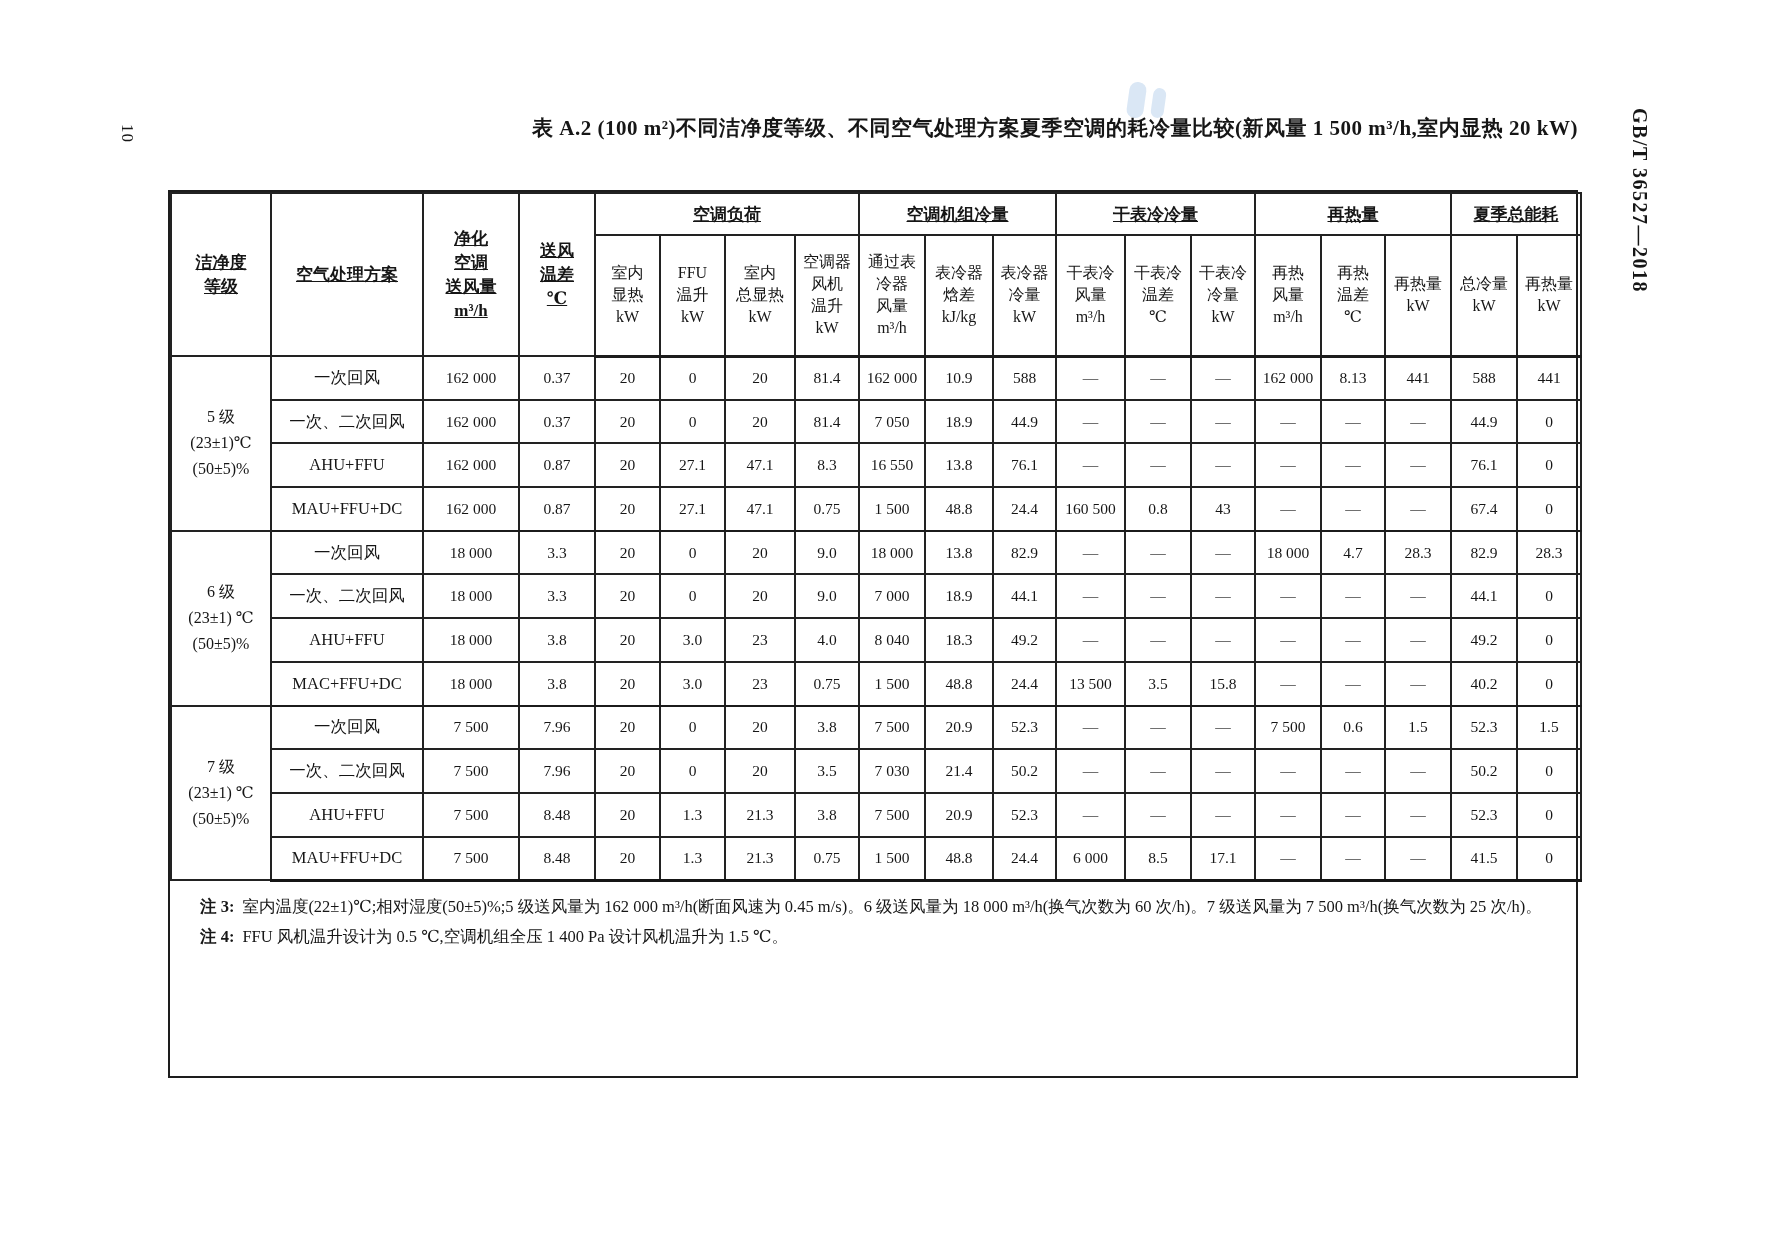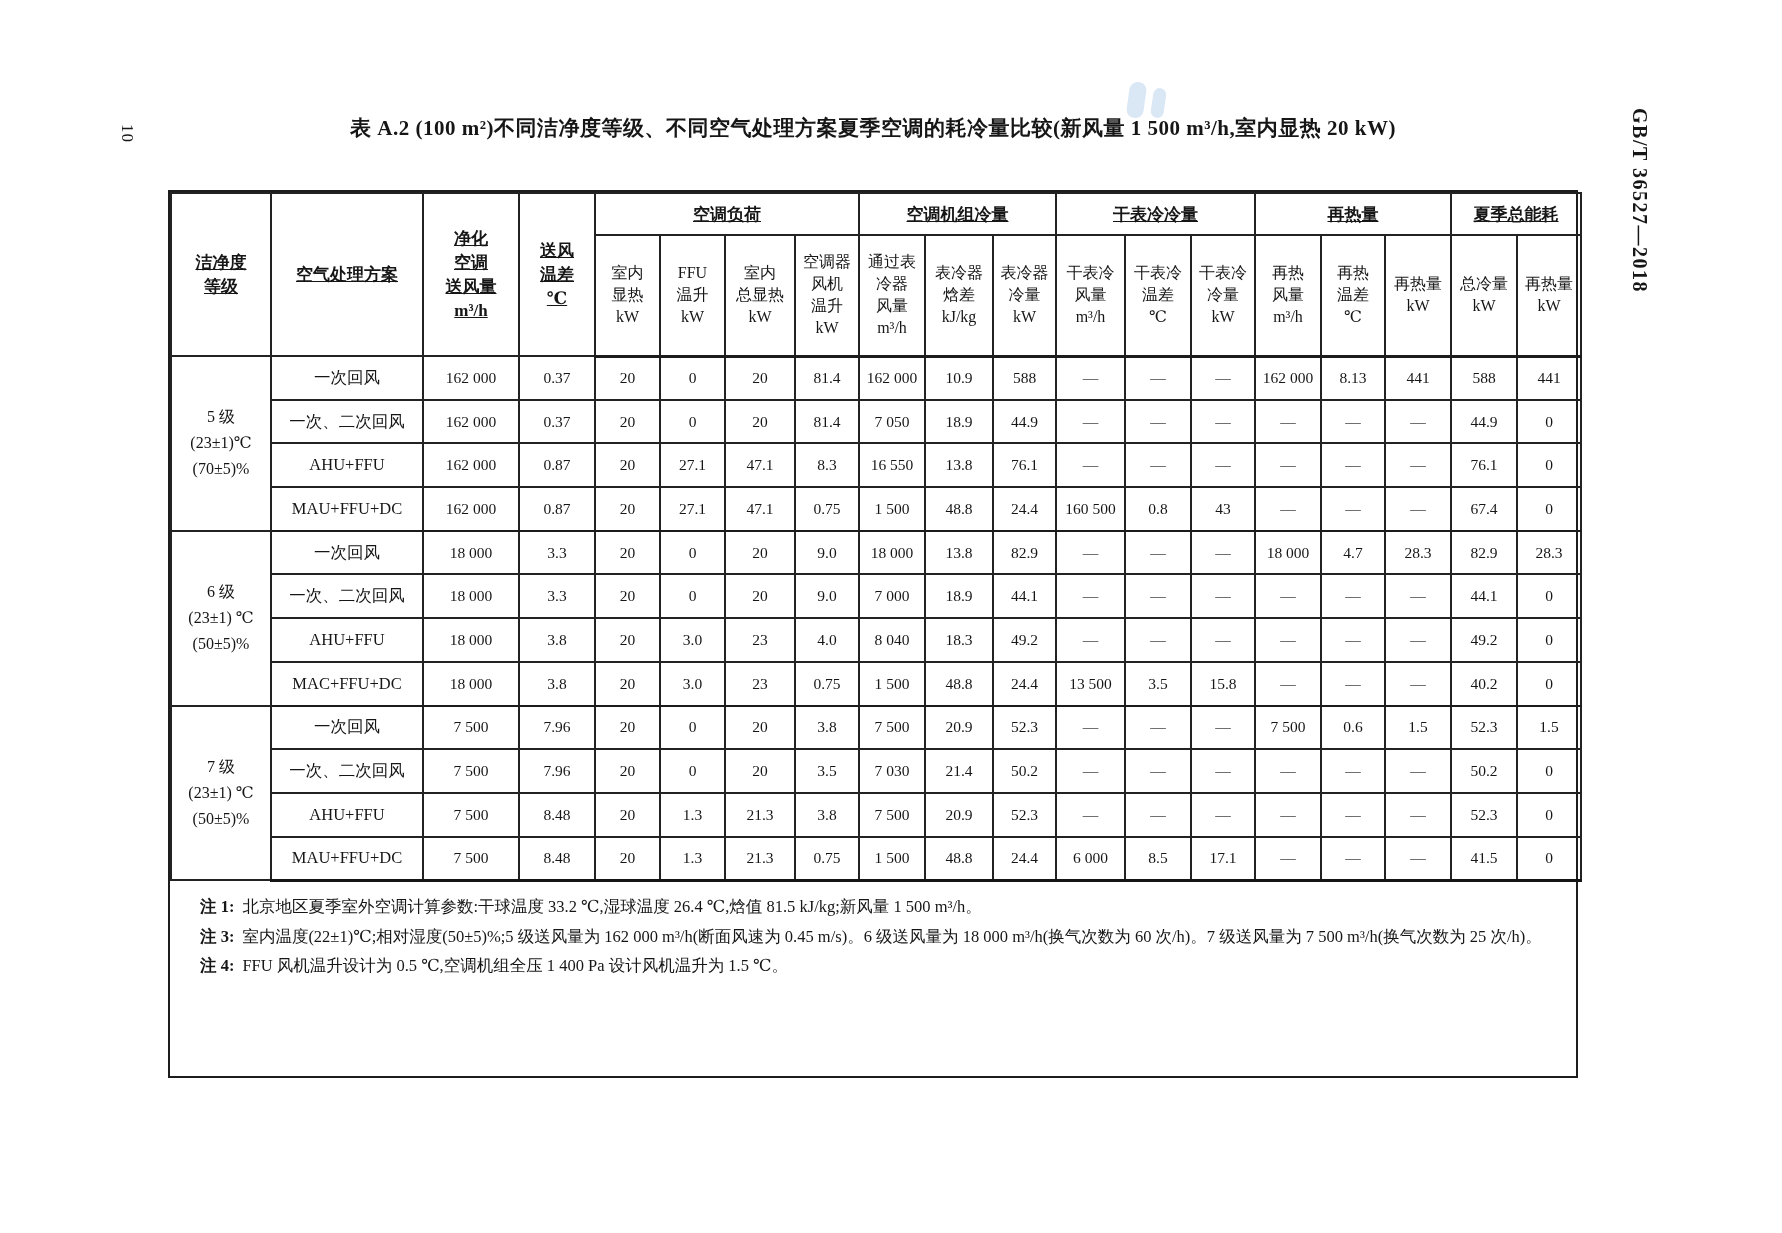--- a/index.html
+++ b/index.html
@@ -20,21 +20,21 @@
     transform:rotate(90deg);transform-origin:left top;
     letter-spacing:1.5px;
   }
   .watermark{
     position:absolute;background:rgba(168,198,231,0.42);border-radius:8px;
   }
   .wm1{left:1128px;top:82px;width:17px;height:36px;transform:rotate(8deg);}
   .wm2{left:1152px;top:88px;width:13px;height:30px;transform:rotate(8deg);}
   .doc-title{
     position:absolute;left:168px;top:114px;width:1410px;
-    text-align:center;font-size:21px;font-weight:bold;letter-spacing:0.5px;
+    text-align:right;font-size:21px;font-weight:bold;letter-spacing:0.5px;
   }
   .frame{
     position:absolute;left:168px;top:190px;width:1410px;height:888px;
     border:2.5px solid #1d1d1d;box-sizing:border-box;
   }
   table.grid{
     border-collapse:collapse;table-layout:fixed;width:1405px;
   }
   table.grid th,table.grid td{
     border:2px solid #222;box-sizing:border-box;
@@ -158,21 +158,21 @@
         <th class="pre">总冷量
 kW</th>
         <th class="pre">再热量
 kW</th>
       </tr>
     </thead>
     <tbody id="tbody">
         <tr>
           <td rowspan="4" class="level-cell pre">5 级
 (23±1)℃
-(70±5)%</td>
+(50±5)%</td>
           <td class="scheme-cell">一次回风</td>
           <td>162 000</td>
           <td>0.37</td>
           <td>20</td>
           <td>0</td>
           <td>20</td>
           <td>81.4</td>
           <td>162 000</td>
           <td>10.9</td>
           <td>588</td>
@@ -409,16 +409,15 @@
           <td class="dash">—</td>
           <td class="dash">—</td>
           <td>41.5</td>
           <td>0</td>
         </tr>
       </tbody>
   </table>
 </div>
 
 <div class="notes">
-  <p class="note"><span class="note-label">注 1:</span><span>北京地区夏季室外空调计算参数:干球温度 33.2 ℃,湿球温度 26.4 ℃,焓值 81.5 kJ/kg;新风量 1 500 m³/h。</span></p>
   <p class="note"><span class="note-label">注 3:</span><span>室内温度(22±1)℃;相对湿度(50±5)%;5 级送风量为 162 000 m³/h(断面风速为 0.45 m/s)。6 级送风量为 18 000 m³/h(换气次数为 60 次/h)。7 级送风量为 7 500 m³/h(换气次数为 25 次/h)。</span></p>
   <p class="note"><span class="note-label">注 4:</span><span>FFU 风机温升设计为 0.5 ℃,空调机组全压 1 400 Pa 设计风机温升为 1.5 ℃。</span></p>
 </div>
 
 </body></html>

